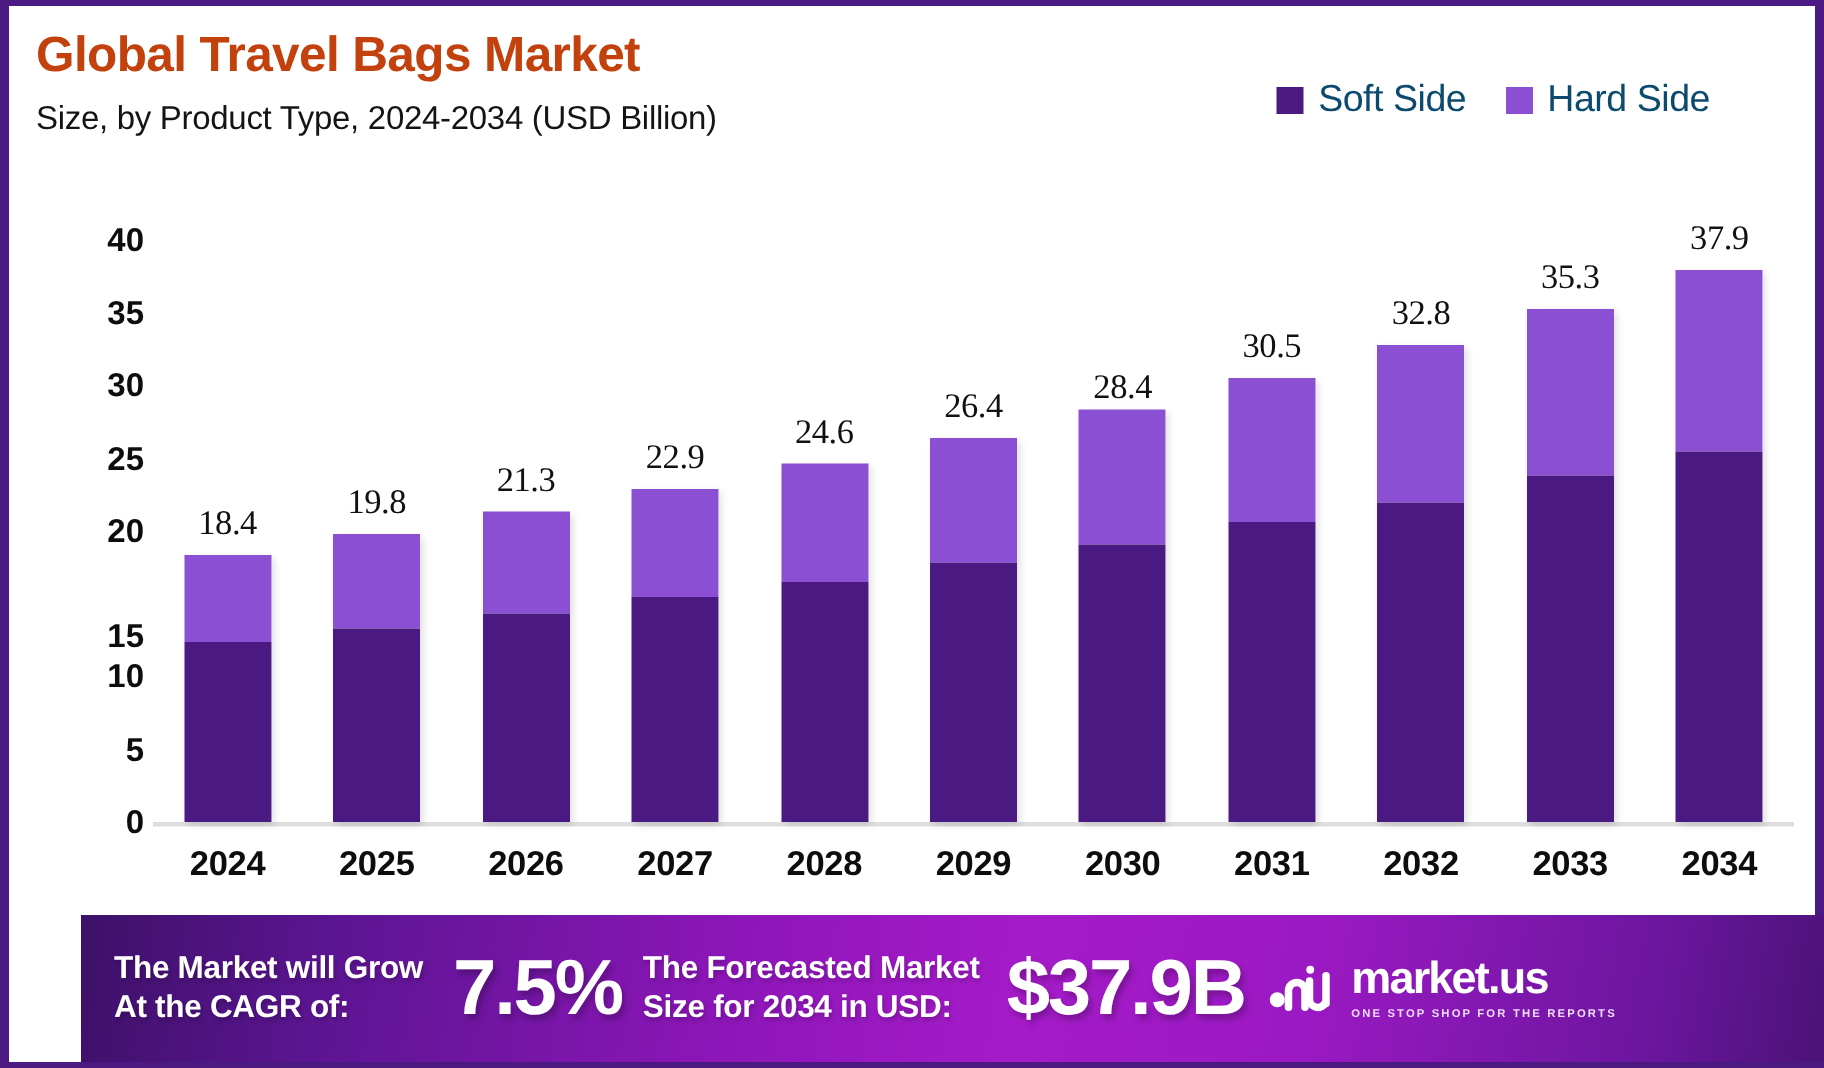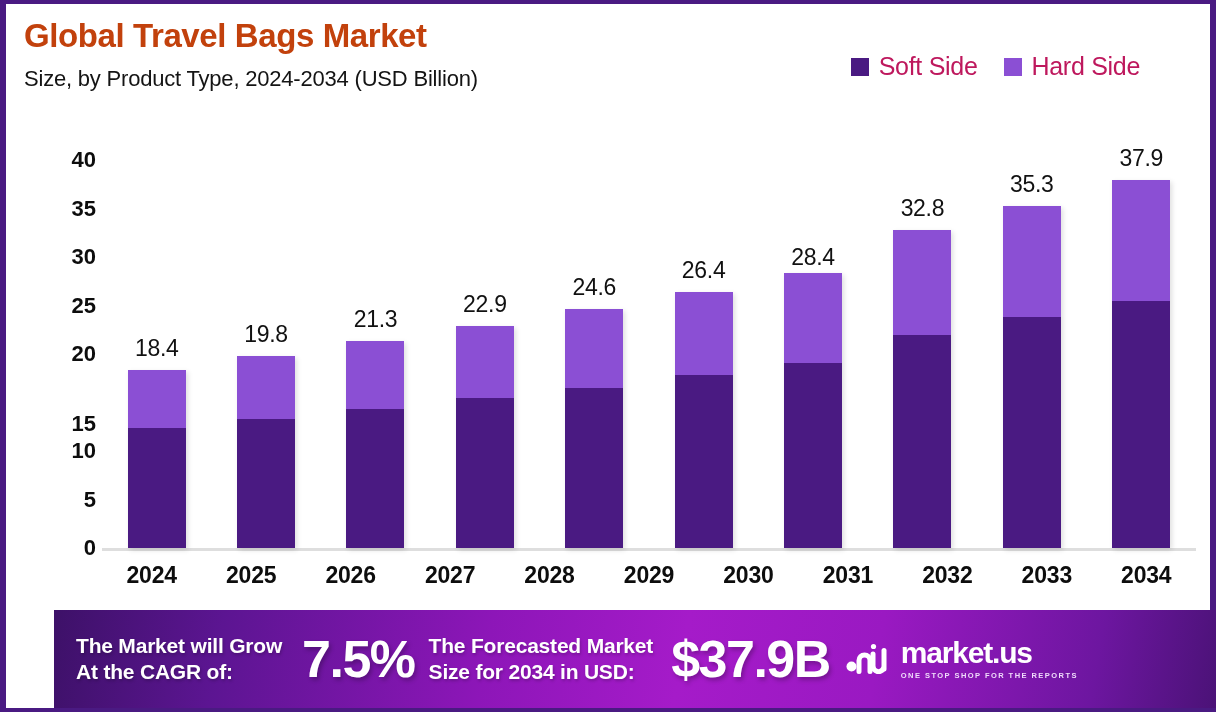--- a/index.html
+++ b/index.html
@@ -50,21 +50,21 @@
     position:absolute;
     right:72px; top:48px;
     display:flex;
     align-items:center;
     gap:26px;
   }
   .legend-item { display:flex; align-items:center; gap:10px; }
   .legend-swatch { width:18px; height:18px; display:block; }
   .legend-label {
     font-size:25px;
-    color:#be185d;
+    color:#0c4a6e;
     letter-spacing:-0.3px;
     white-space:nowrap;
   }
 
   
   #plot {
     position:absolute;
     left:0; top:120px;
     width:1206px;
     height:480px;
@@ -109,20 +109,21 @@
     justify-content:flex-end;
   }
   .bar-total-label {
     position:absolute;
     left:50%;
     transform:translateX(-50%);
     font-size:23px;
     color:#111111;
     white-space:nowrap;
     letter-spacing:-0.3px;
+    font-family:Liberation Serif, serif;
   }
   .seg-hard { width:100%; }
   .seg-soft { width:100%; }
   .bar-stack {
     position:relative;
     width:100%;
     box-shadow:2px 2px 5px rgba(0,0,0,0.13);
   }
 
   
@@ -285,20 +286,27 @@
           <div class="bar-stack">
             <div class="seg-hard" style="height: 83.42px; background: rgb(139, 79, 212);"></div>
             <div class="seg-soft" style="height: 172.66px; background: rgb(74, 26, 130);"></div>
           </div>
         </div>
         <div class="bar-group">
           <div class="bar-total-label" style="bottom: 277px;">28.4</div>
           <div class="bar-stack">
             <div class="seg-hard" style="height: 90.21px; background: rgb(139, 79, 212);"></div>
             <div class="seg-soft" style="height: 185.27px; background: rgb(74, 26, 130);"></div>
+          </div>
+        </div>
+        <div class="bar-group">
+          <div class="bar-total-label" style="bottom: 303.85px;">30.5</div>
+          <div class="bar-stack">
+            <div class="seg-hard" style="height: 96.03px; background: rgb(139, 79, 212);"></div>
+            <div class="seg-soft" style="height: 199.82px; background: rgb(74, 26, 130);"></div>
           </div>
         </div>
         <div class="bar-group">
           <div class="bar-total-label" style="bottom: 326.16px;">32.8</div>
           <div class="bar-stack">
             <div class="seg-hard" style="height: 104.76px; background: rgb(139, 79, 212);"></div>
             <div class="seg-soft" style="height: 213.4px; background: rgb(74, 26, 130);"></div>
           </div>
         </div>
         <div class="bar-group">

